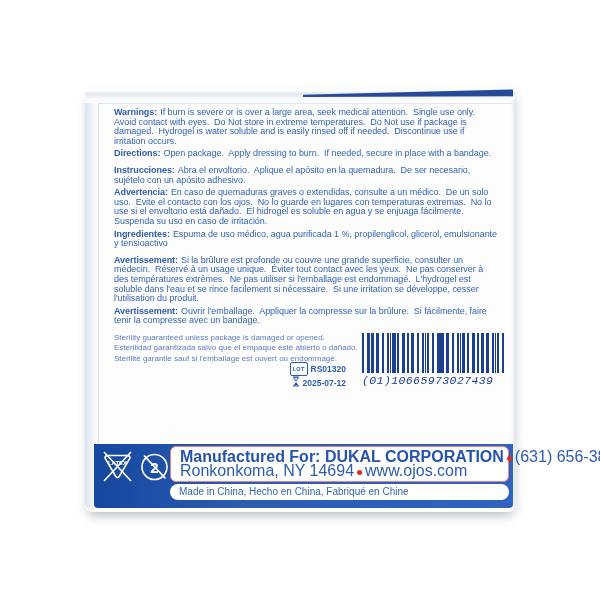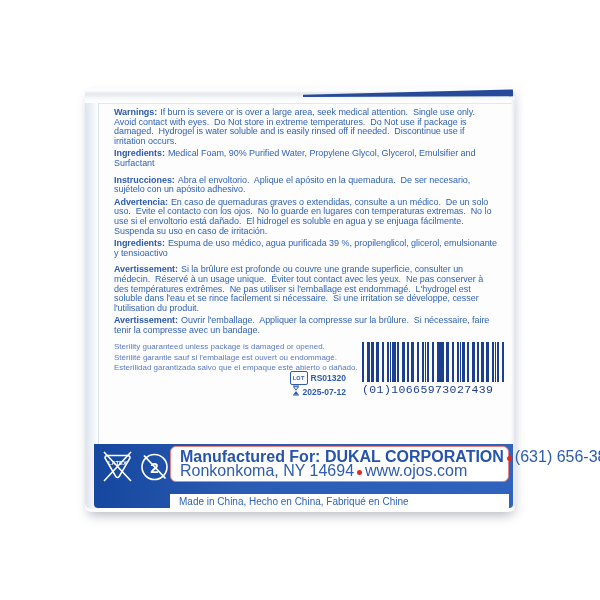--- a/index.html
+++ b/index.html
@@ -25,73 +25,73 @@
   .lbl{font-weight:bold;margin-right:3px;color:#2d5bb0;margin-top:12px;}
   
   .bottom-info{position:relative;margin-top:4px;min-height:56px;}
   .bottom-info p.ster{font-size:8px;line-height:10.5px;letter-spacing:0;color:#5b7ac4;
         margin:0;width:300px;white-space:normal;}
   .lot-block{position:absolute;right:152px;top:29px;text-align:right;}
   .lot-row{font-size:8.5px;font-weight:bold;color:#2d5bb0;line-height:12px;white-space:nowrap;}
   .lot-badge{display:inline-block;border:1px solid #2d5bb0;border-radius:2px;font-size:5.5px;
         font-weight:bold;padding:0 2px;letter-spacing:.3px;vertical-align:1px;margin-right:3px;}
   .hour{vertical-align:-1px;margin-right:3px;}
-  .barcode-block{position:absolute;right:-6px;top:0;width:142px;}
+  .barcode-block{position:absolute;right:-6px;top:0;width:142px;font-style:italic;}
   .bars{height:40px;background:
         repeating-linear-gradient(90deg,#1d3f92 0 2px,transparent 2px 5px),
         repeating-linear-gradient(90deg,#1d3f92 0 1px,transparent 1px 7px),
         repeating-linear-gradient(90deg,transparent 0 9px,#1d3f92 9px 11px,transparent 11px 23px);}
   .digits{font-family:"Liberation Mono","DejaVu Sans Mono",monospace;font-size:11.5px;
         color:#1d3f92;letter-spacing:.4px;margin-top:1px;white-space:nowrap;}
   
   .band{position:absolute;left:9px;right:2px;top:356px;height:64px;border-radius:0 0 4px 4px;
         background:linear-gradient(90deg,#16479f,#2a5cb4 35%,#2f63bd);}
   .band-icons{position:absolute;left:7px;top:5px;width:70px;display:flex;gap:4px;align-items:center;}
   .band-boxes{position:absolute;left:76px;right:4px;top:2px;}
   .mfg-box{background:#ffffff;border:1.5px solid #e8837f;border-radius:6px;padding:3px 9px 4px;}
   .mfg-line{font-size:16px;line-height:13.5px;color:#2e5cb0;white-space:nowrap;}
   .mfg-line b{color:#2653ac;}
   .dot{display:inline-block;width:5px;height:5px;border-radius:50%;background:#e02a1c;
         margin:0 3px;vertical-align:1px;}
-  .made-box{background:#ffffff;border-radius:0;margin-top:12px;padding:2px 9px 3px;}
+  .made-box{background:#ffffff;border-radius:8px;margin-top:2px;padding:2px 9px 3px;}
   .made-line{font-size:10px;color:#3263b5;white-space:nowrap;}
 </style>
 </head>
 <body>
 
 <div class="photo">
   <div class="box">
     <div class="fold">
       <div class="fold-blue"></div>
     </div>
     <div class="left-crease"></div>
     <div class="right-edge"></div>
 
     <div class="content">
 
       <div class="blk">
         <p><span class="lbl">Warnings:</span><span>If burn is severe or is over a large area, seek medical attention.  Single use only.  Avoid contact with eyes.  Do Not store in extreme temperatures.  Do Not use if package is damaged.  Hydrogel is water soluble and is easily rinsed off if needed.  Discontinue use if irritation occurs.</span></p>
-        <p><span class="lbl">Ingredients:</span><span>Medical Foam, 90% Purified Water, Propylene Glycol, Glycerol, Emulsifier and Surfactant</span></p>
+        <p><span class="lbl">Directions:</span><span>Open package.  Apply dressing to burn.  If needed, secure in place with a bandage.</span></p>
       </div>
 
       <div class="blk">
         <p><span class="lbl">Instrucciones:</span><span>Abra el envoltorio.  Aplique el apósito en la quemadura.  De ser necesario, sujételo con un apósito adhesivo.</span></p>
         <p><span class="lbl">Advertencia:</span><span>En caso de quemaduras graves o extendidas, consulte a un médico.  De un solo uso.  Evite el contacto con los ojos.  No lo guarde en lugares con temperaturas extremas.  No lo use si el envoltorio está dañado.  El hidrogel es soluble en agua y se enjuaga fácilmente.  Suspenda su uso en caso de irritación.</span></p>
-        <p><span class="lbl">Ingredients:</span><span>Espuma de uso médico, agua purificada 39 %, propilenglicol, glicerol, emulsionante y tensioactivo</span></p>
+        <p><span class="lbl">Ingredientes:</span><span>Espuma de uso médico, agua purificada 1 %, propilenglicol, glicerol, emulsionante y tensioactivo</span></p>
       </div>
 
       <div class="blk">
         <p><span class="lbl">Avertissement:</span><span>Si la brûlure est profonde ou couvre une grande superficie, consulter un médecin.  Réservé à un usage unique.  Éviter tout contact avec les yeux.  Ne pas conserver à des températures extrêmes.  Ne pas utiliser si l'emballage est endommagé.  L'hydrogel est soluble dans l'eau et se rince facilement si nécessaire.  Si une irritation se développe, cesser l'utilisation du produit.</span></p>
-        <p><span class="lbl">Avertissement:</span><span>Ouvrir l'emballage.  Appliquer la compresse sur la brûlure.  Si nécessaire, faire tenir la compresse avec un bandage.</span></p>
+        <p><span class="lbl">Avertissement:</span><span>Ouvrir l'emballage.  Appliquer la compresse sur la brûlure.  Si fácilmente, faire tenir la compresse avec un bandage.</span></p>
       </div>
 
       <div class="bottom-info">
         <p class="ster">Sterility guaranteed unless package is damaged or opened.</p>
+        <p class="ster">Esterilidad garantizada salvo que el empaque esté abierto o dañado.</p>
         <p class="ster">Stérilité garantie sauf si l'emballage est ouvert ou endommagé.</p>
-        <p class="ster">Esterilidad garantizada salvo que el empaque esté abierto o dañado.</p>
 
         <div class="lot-block">
           <div class="lot-row"><span class="lot-badge">LOT</span><span>RS01320</span></div>
           <div class="lot-row"><svg class="hour" width="8" height="11" viewBox="0 0 8 11">
                 <path d="M1 1 H7 M1 10 H7" stroke="#2d5bb0" stroke-width="1.2" fill="none"></path>
                 <path d="M1.6 1.8 L6.4 1.8 L4 5.2 Z" fill="none" stroke="#2d5bb0" stroke-width="0.9"></path>
                 <path d="M4 6 L6.6 9.4 L1.4 9.4 Z" fill="#2d5bb0"></path>
               </svg><span>2025-07-12</span></div>
         </div>
 

